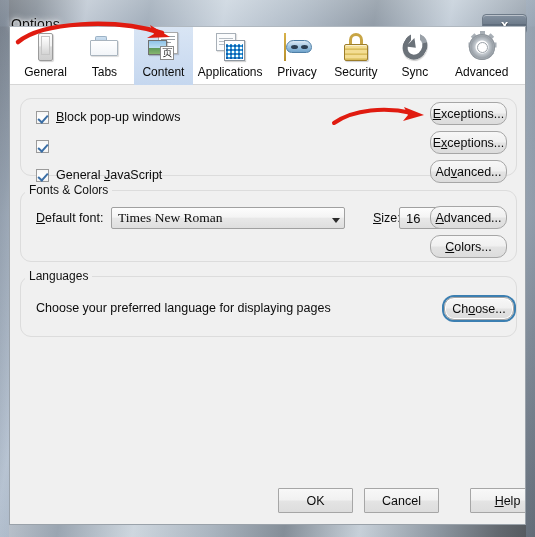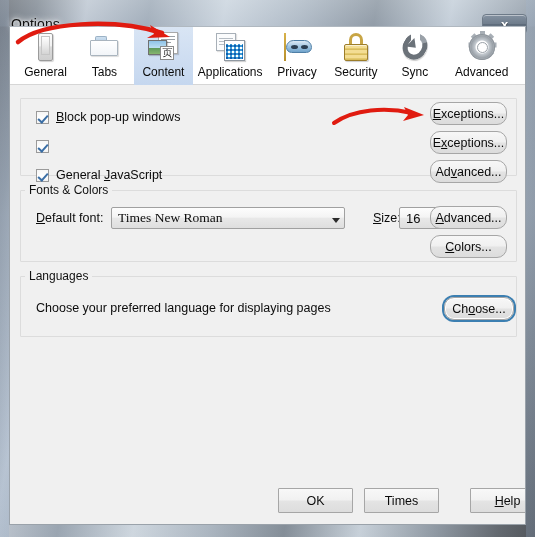--- a/index.html
+++ b/index.html
@@ -263,21 +263,21 @@
   
   #panel {
     position: relative;
     height: 440px;
     background: #f0f0f0;
     padding: 0;
   }
   .groupbox {
     position: absolute;
     border: 1px solid #dcdcdc;
-    border-radius: 1px;
+    border-radius: 11px;
     background: transparent;
   }
   .groupbox > .gb-title {
     position: absolute;
     top: -8px; left: 4px;
     background: #f0f0f0;
     padding: 0 4px;
     font-size: 12px;
     color: #111;
     white-space: nowrap;
@@ -559,21 +559,21 @@
 
       <div class="winbtn focused" style="left:434px; top:212px; width:70px;">
         <span><span>Ch</span><span class="ak">o</span><span>ose...</span></span>
       </div>
 
       <div id="footer">
         <div class="footbtn" style="left:268px">
           <span><span>OK</span><span class="ak"></span><span></span></span>
         </div>
         <div class="footbtn" style="left:354px">
-          <span><span>Times</span><span class="ak"></span><span></span></span>
+          <span><span>Cancel</span><span class="ak"></span><span></span></span>
         </div>
         <div class="footbtn" style="left:460px">
           <span><span></span><span class="ak">H</span><span>elp</span></span>
         </div>
       </div>
 
     </div>
   </div>
 
   <svg class="annot" id="arrow-tab" viewBox="0 0 170 34">

